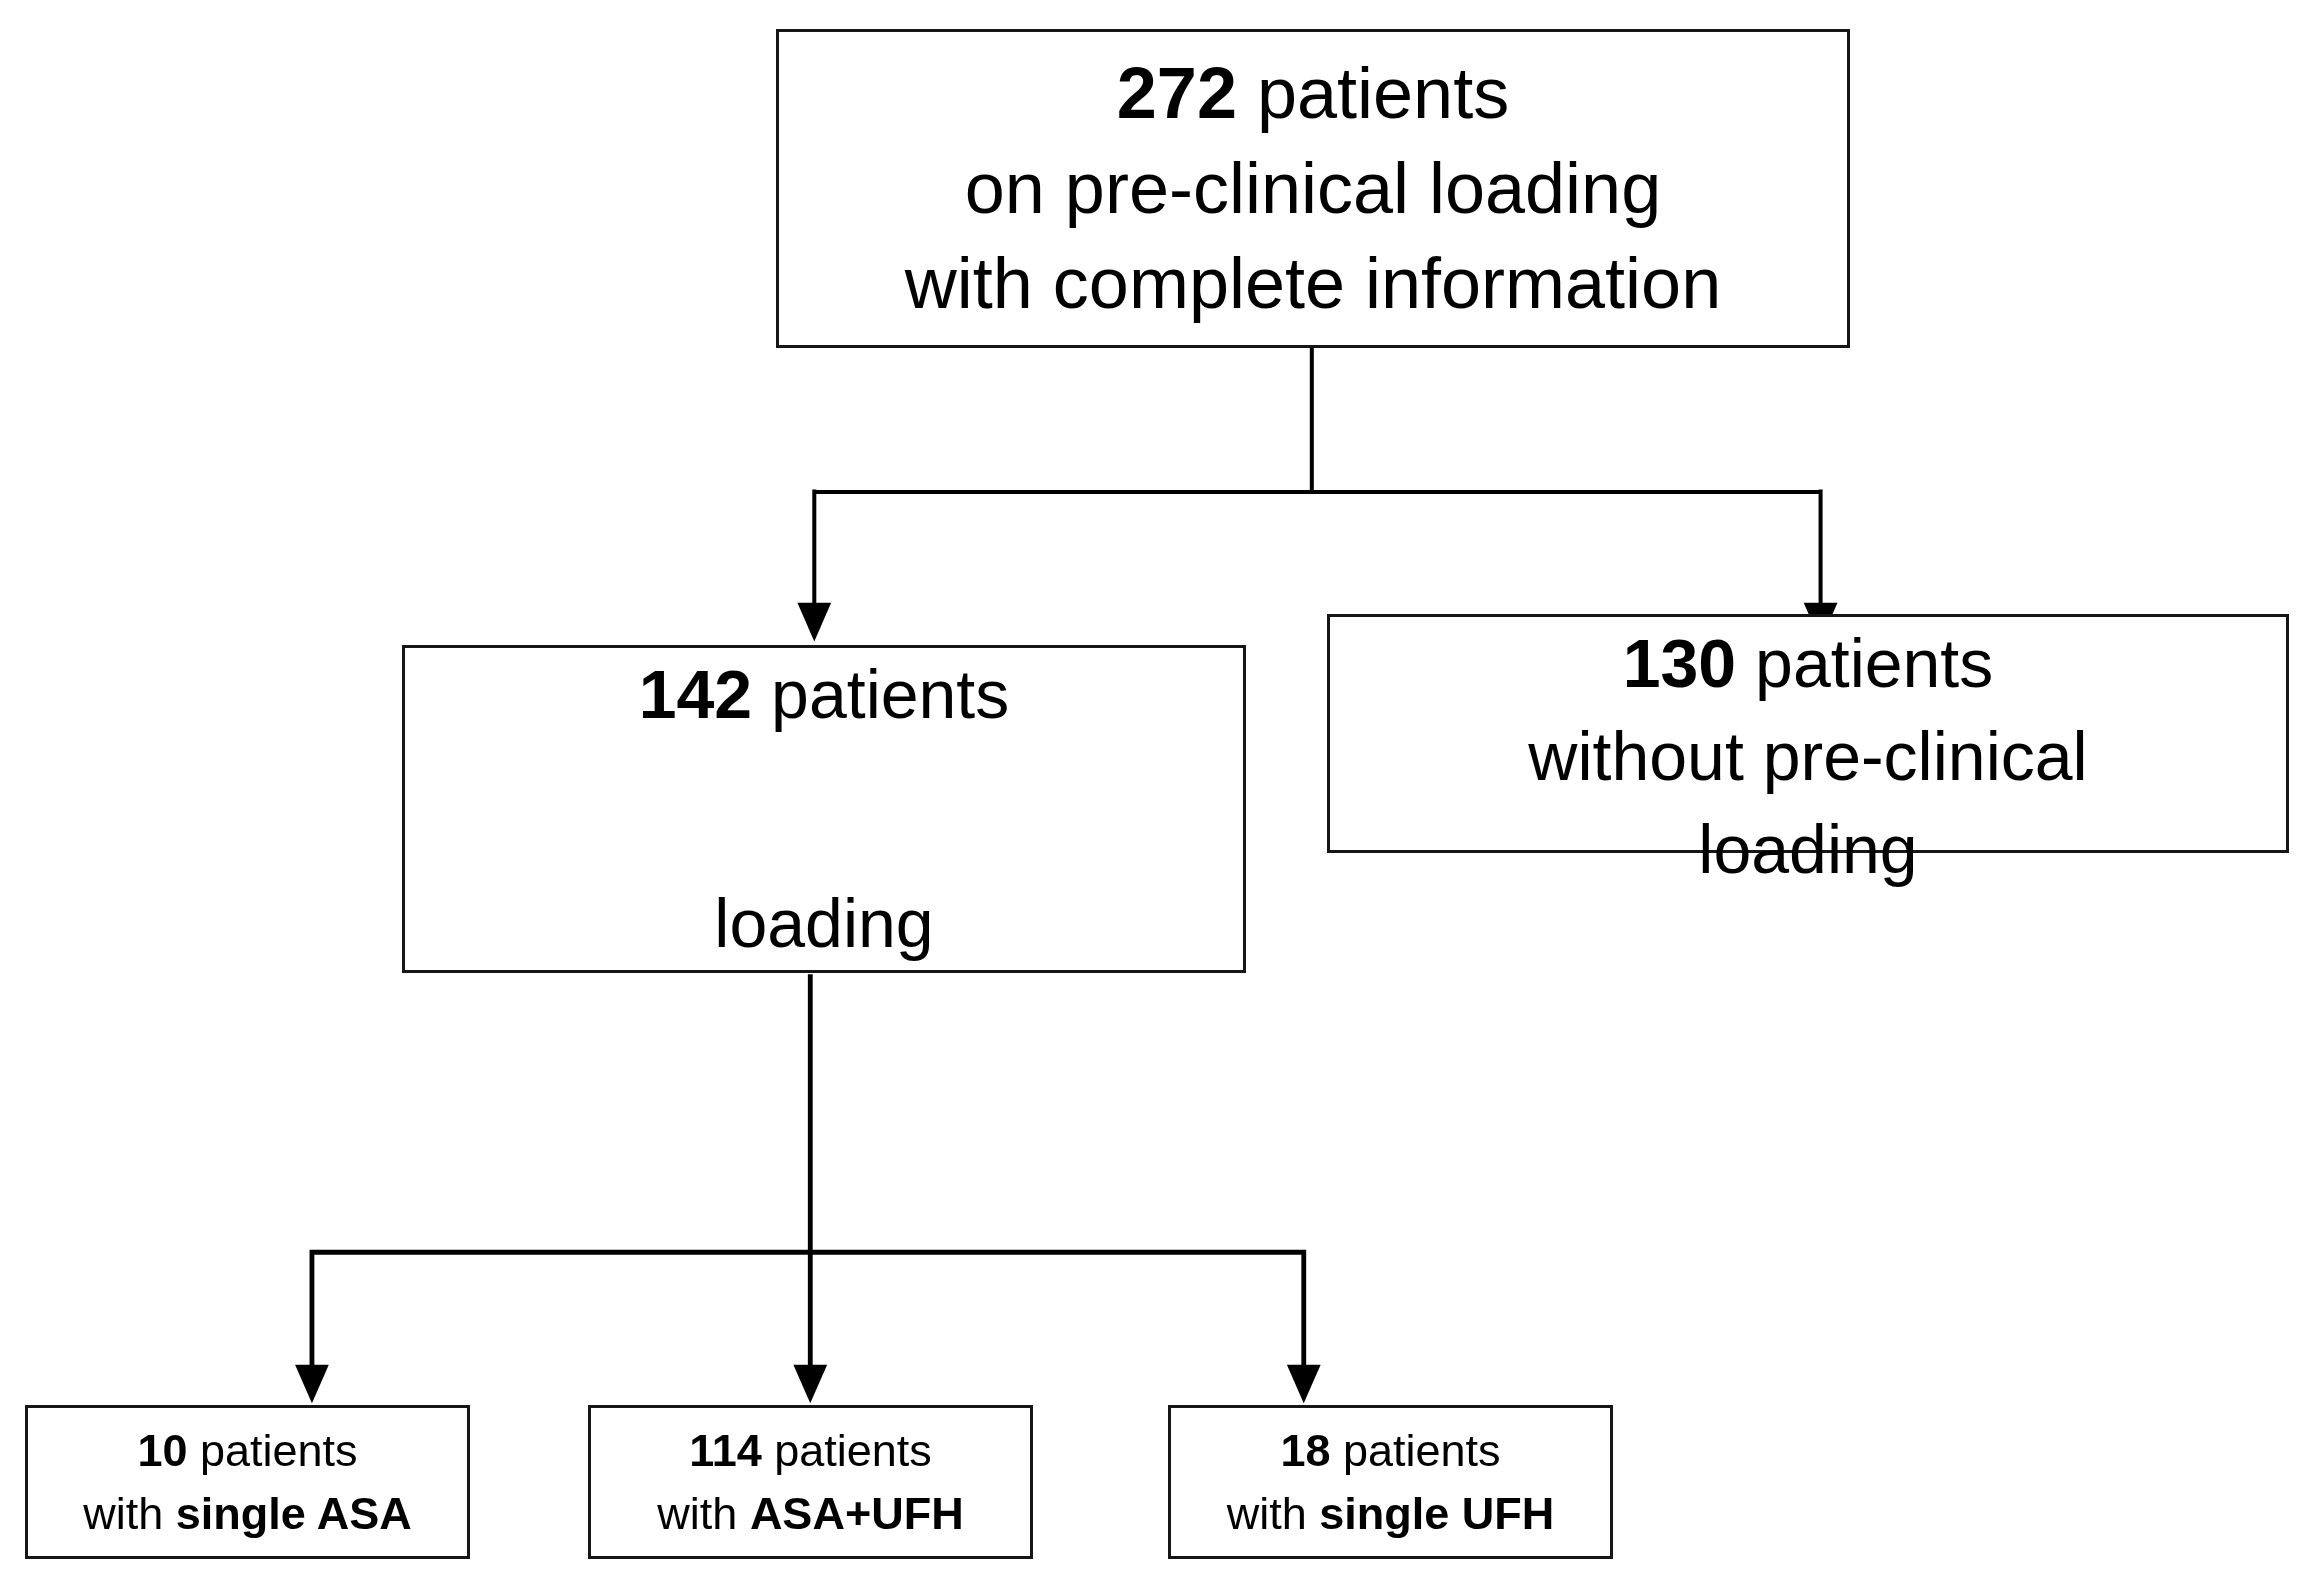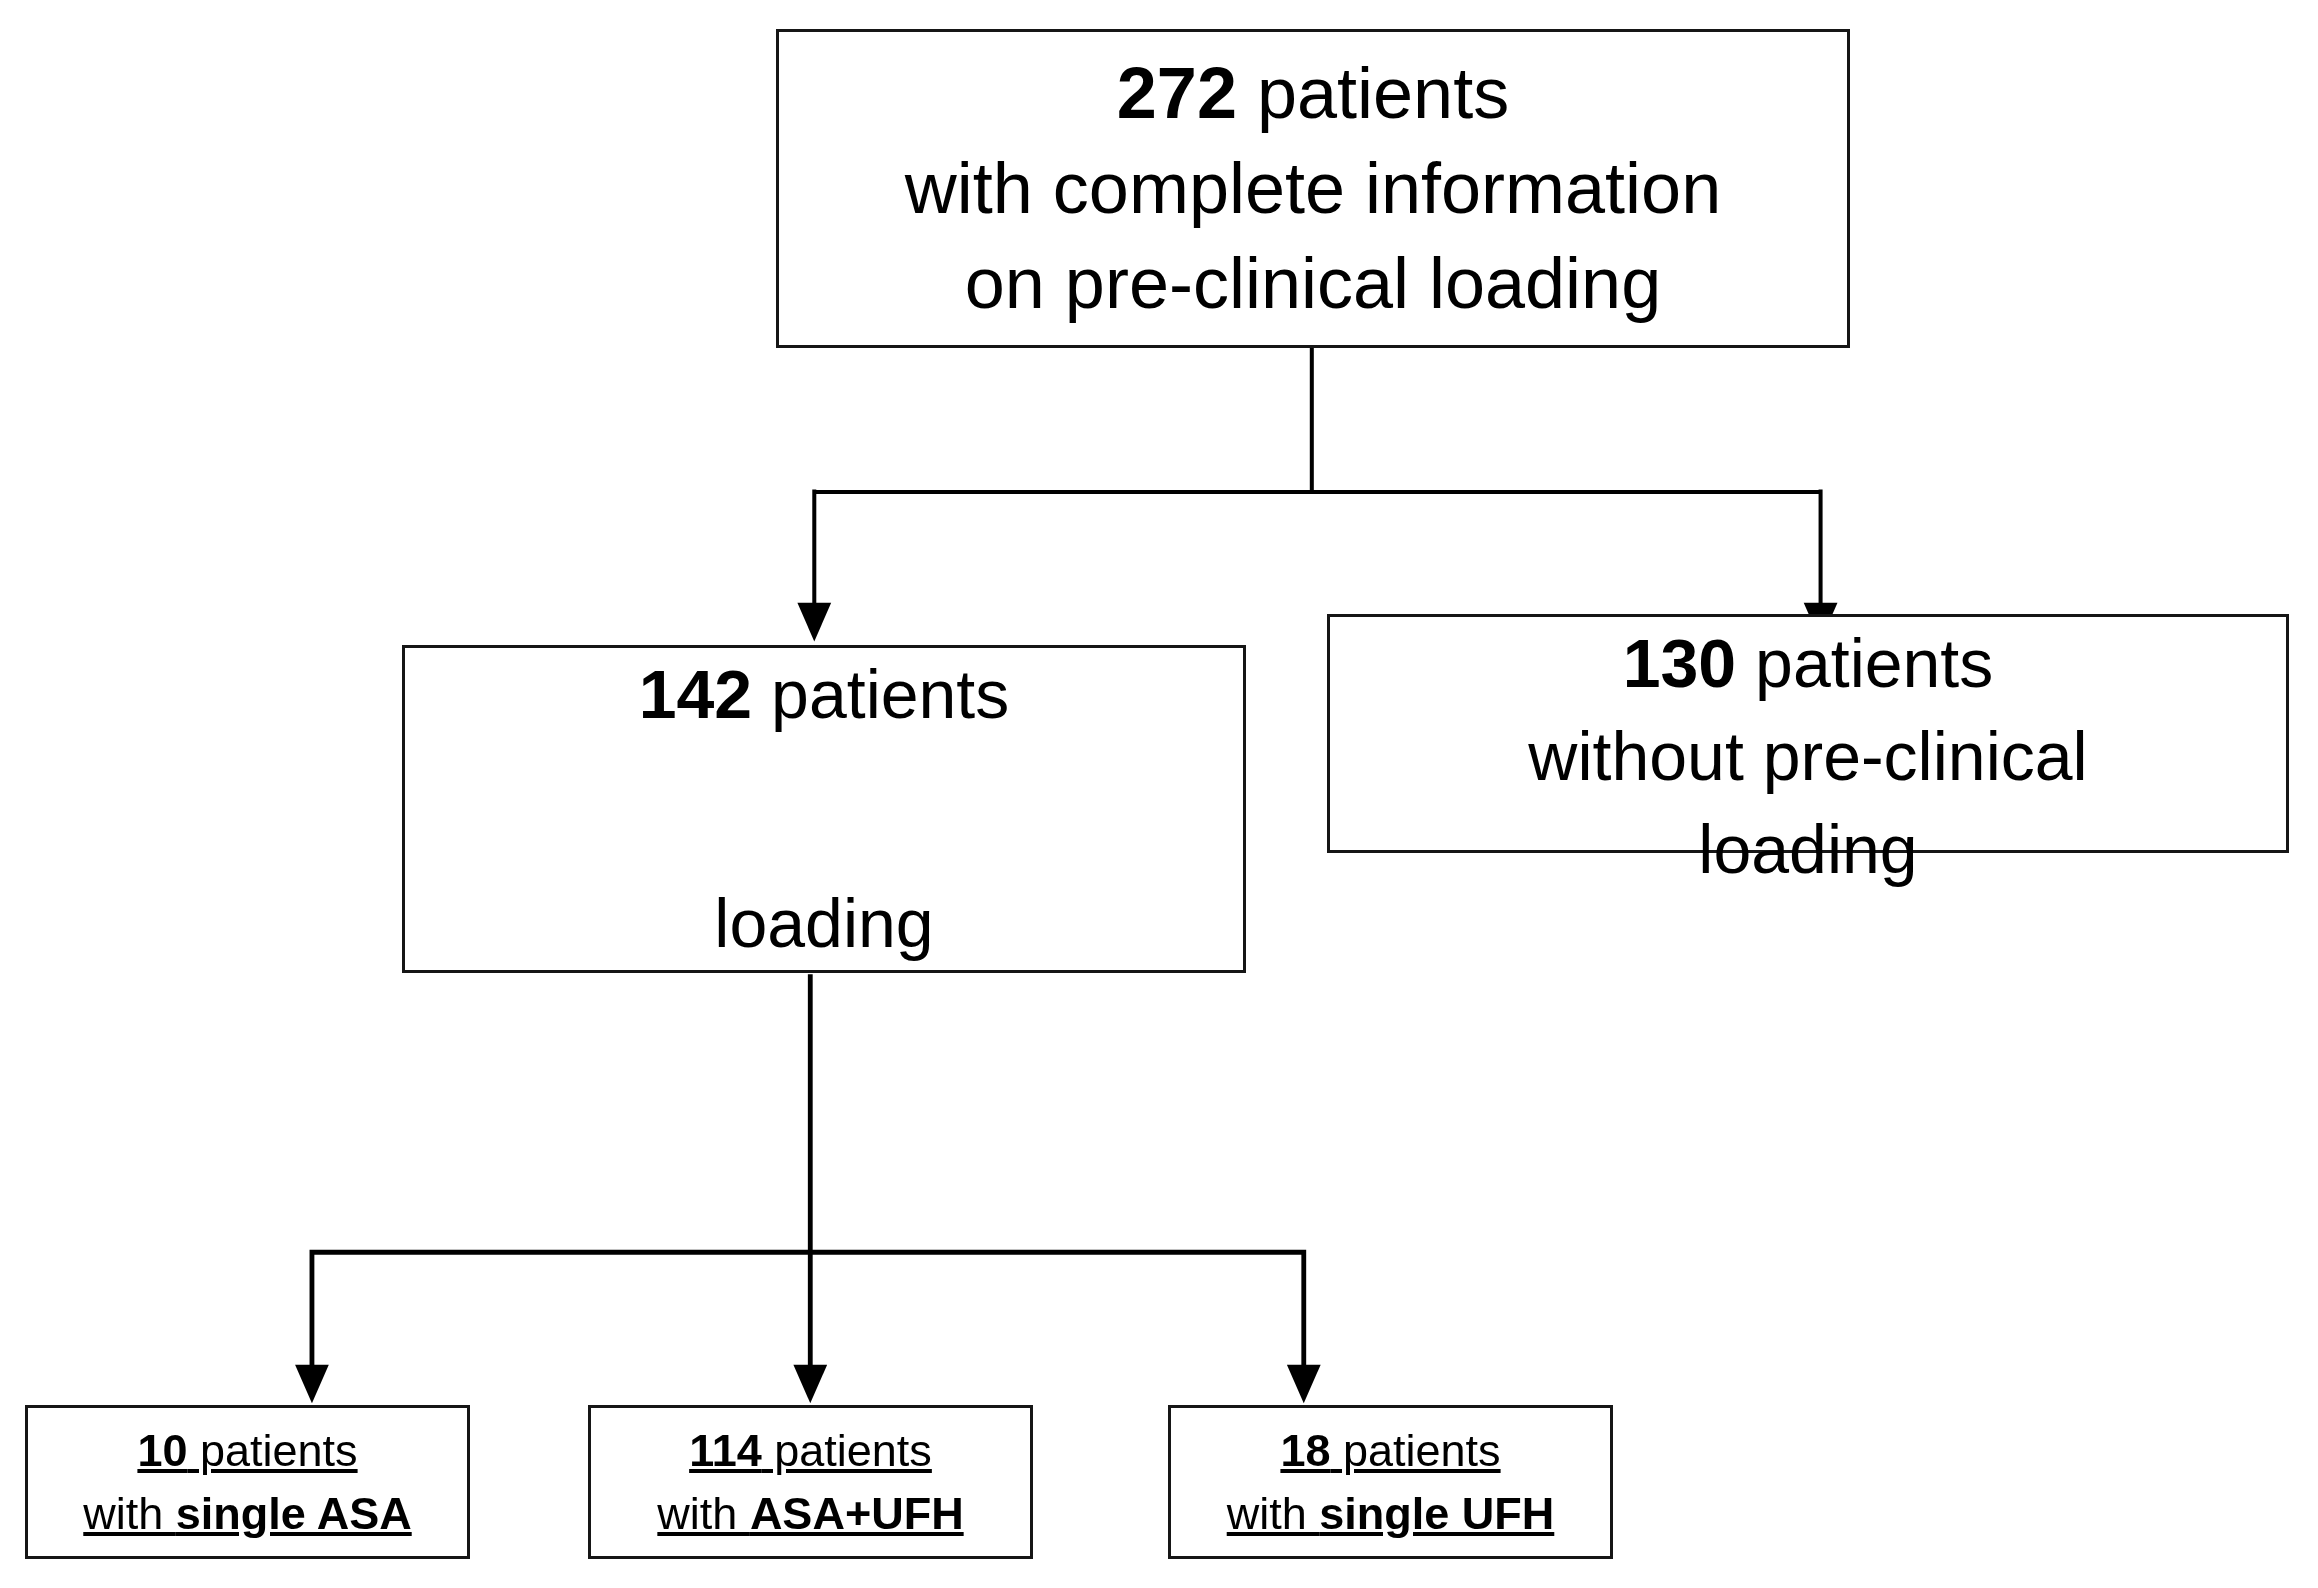--- a/index.html
+++ b/index.html
@@ -28,21 +28,21 @@
     align-items: center;
     text-align: center;
   }
   .nline { white-space: pre; }
   .nline b { font-weight: bold; }
   .node-big   { font-size: 72px; }
   .node-big   .nline { line-height: 95px; }
   .node-mid   { font-size: 68px; justify-content: space-between; }
   .node-mid   .nline { line-height: 93px; }
   .node-small { font-size: 45px; }
-  .node-small .nline { line-height: 63px; text-decoration: underline; }
+  .node-small .nline { line-height: 63px; }
 
   .node-total      { left: 776px;  top: 29px;   width: 1074px; height: 319px; }
   .node-any        { left: 402px;  top: 645px;  width: 844px; height: 328px; }
   .node-without    { left: 1327px; top: 614px;  width: 962px; height: 239px; }
   .node-single-asa { left: 25px;   top: 1405px; width: 445px;  height: 154px; }
   .node-asa-ufh    { left: 588px;  top: 1405px; width: 445px;  height: 154px; }
   .node-single-ufh { left: 1152px; top: 1405px; width: 445px;  height: 154px; margin-left: 16px; }
 </style>
 </head>
 <body>
@@ -56,22 +56,22 @@
     <polygon points="2244,750 2286,750 2265,798" fill="#000000"></polygon>
 
     <path d="M1008 1212 L1008 1702 M388 1558 L1622 1558 M388 1555 L388 1702 M1622 1555 L1622 1702" fill="none" stroke="#000000" stroke-width="6"></path>
     <polygon points="367,1698 409,1698 388,1746" fill="#000000"></polygon>
     <polygon points="987,1698 1029,1698 1008,1746" fill="#000000"></polygon>
     <polygon points="1601,1698 1643,1698 1622,1746" fill="#000000"></polygon>
   </svg>
 
   <div class="node node-big node-total">
     <div class="nline"><b>272</b><span> patients</span></div>
+    <div class="nline">on pre-clinical loading</div>
     <div class="nline">with complete information</div>
-    <div class="nline">on pre-clinical loading</div>
   </div>
 
   <div class="node node-mid node-any">
     <div class="nline"><b>142</b><span> patients</span></div>
     <div class="nline">loading</div>
   </div>
 
   <div class="node node-mid node-without">
     <div class="nline"><b>130</b><span> patients</span></div>
     <div class="nline">without pre-clinical</div>

